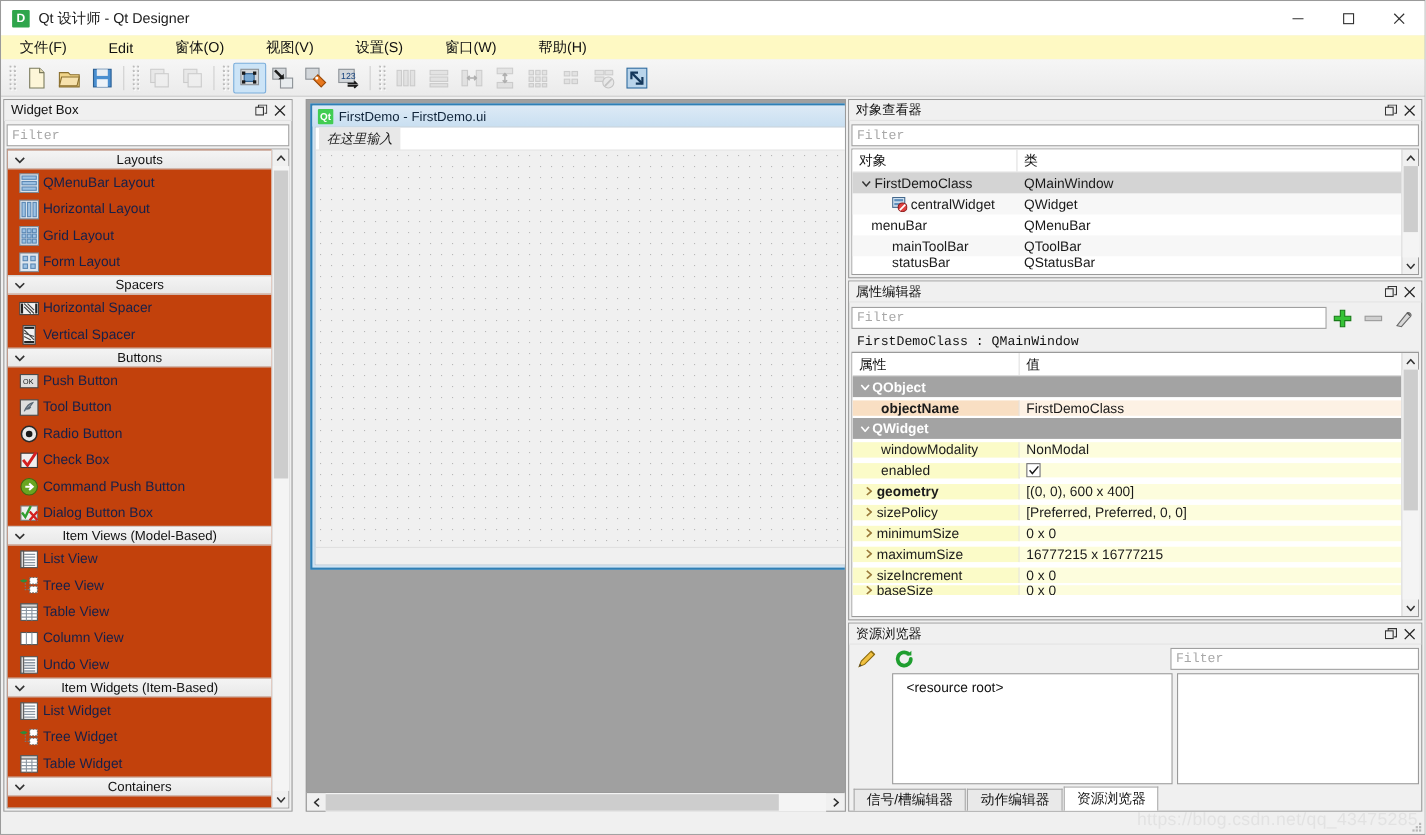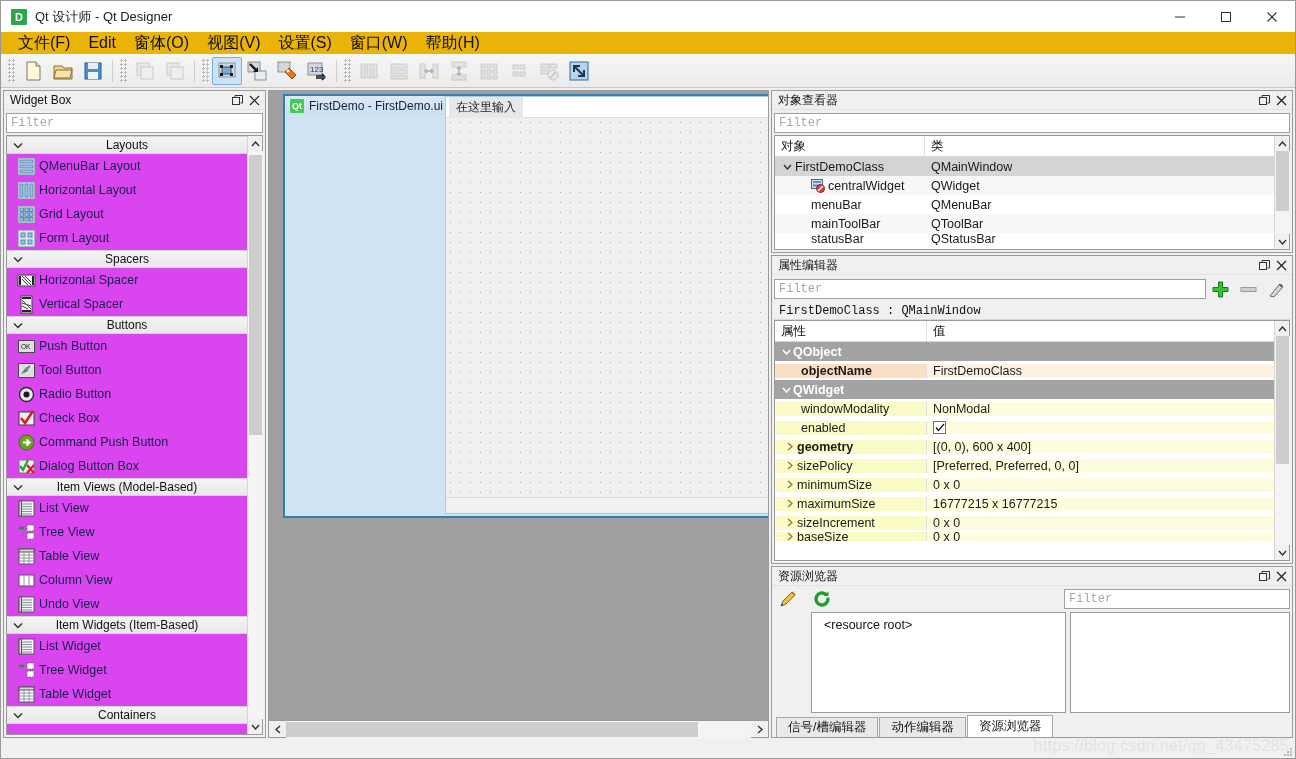--- a/index.html
+++ b/index.html
@@ -44,24 +44,25 @@
   .winbtn {
     width: 46px; height: 31px;
     display: flex; align-items: center; justify-content: center;
     color: #303030;
   }
   .winbtn svg { display: block; }
 
   
   .menubar {
     height: 22px; min-height: 22px;
-    background: #eab308;
+    background: #fef9c3;
     display: flex; align-items: center;
     padding-left: 8px;
-    font-size: 16px;
+    font-size: 13px;
+    gap: 20px;
   }
   .menu-item { padding: 2px 9px; color: #111; white-space: nowrap; }
 
   
   .toolbar {
     height: 34px; min-height: 34px;
     background: linear-gradient(to bottom, #f6f6f6, #ebebeb);
     border-bottom: 1px solid #c6c6c6;
     display: flex; align-items: center;
     padding-left: 4px;
@@ -118,24 +119,24 @@
     font-family: "Liberation Mono", monospace;
     font-size: 12px;
     color: #a8a8a8;
   }
 
   
   .widgetbox {
     width: 263px; min-width: 263px;
     border: 1px solid #9a9a9a;
     background: #f0f0f0;
-    margin-right: 2px;
+    margin-right: 12px;
   }
   .wb-scrollwrap { flex: 1; display: flex; min-height: 0; border: 1px solid #9a9a9a; background: #fff; margin: 0 2px 2px 2px; }
-  .wb-list { flex: 1; overflow: hidden; background: #d946ef; }
+  .wb-list { flex: 1; overflow: hidden; background: #c2410c; }
   .wb-cat {
     height: 18px;
     background: linear-gradient(to bottom,#f4f4f4,#e8e8e8);
     border-top: 1px solid #d3d3d3;
     border-bottom: 1px solid #d3d3d3;
     display: flex; align-items: center;
     font-size: 12px; color: #111;
     position: relative;
   }
   .wb-cat .chev { width: 22px; display: flex; justify-content: center; align-items: center; }
@@ -161,25 +162,25 @@
   .center {
     flex: 1; min-width: 0;
     display: flex; flex-direction: column;
     background: #a0a0a0;
     border: 1px solid #9a9a9a;
     margin-right: 2px;
     position: relative;
   }
   .mdi-area { flex: 1; position: relative; background: #a0a0a0; overflow: hidden; }
   .form-window {
-    position: absolute; left: 14px; top: 3px;
+    position: absolute; left: 3px; top: 3px;
     width: 501px; height: 424px;
     border: 2px solid #2f7fb5;
     background: #cfe3f3;
-    display: flex; flex-direction: row;
+    display: flex; flex-direction: column;
   }
   .fw-title {
     height: 19px;
     background: linear-gradient(to bottom,#ddeaf6,#c9dff1);
     display: flex; align-items: center;
     padding-left: 5px;
     font-size: 12px; color: #10243a;
   }
   .fw-title .qt-logo {
     width: 14px; height: 14px; margin-right: 5px;
@@ -196,20 +197,21 @@
   }
   .fw-menubar {
     height: 21px; background: #ffffff;
     border-bottom: 1px solid #dcdcdc;
     display: flex; align-items: center; padding-left: 3px;
   }
   .fw-menu-placeholder {
     font-size: 12px; color: #1a1a1a;
     background: #e8e8e8;
     padding: 2px 7px;
+    font-style: italic;
   }
   .fw-canvas {
     flex: 1;
     background-color: #f0f0f0;
     background-image: radial-gradient(circle at 0.5px 0.5px, #a9a9a9 0.7px, transparent 0.8px);
     background-size: 10px 10px;
     background-position: 4px 4px;
     position: relative;
   }
   .fw-statusbar { height: 16px; background: #f0f0f0; border-top: 1px solid #dcdcdc; }
@@ -941,21 +943,21 @@
                       <circle cx="9.5" cy="9.5" r="4" fill="#e04040" stroke="#8c1e1e"></circle>
                       <line x1="7" y1="12" x2="12" y2="7" stroke="#fff" stroke-width="1.6"></line>
                     </svg>
                 </span>
                 <span>centralWidget</span>
               </div>
               <div class="td" style="flex:1;">QWidget</div>
             </div>
 
             <div class="tr">
-              <div class="td" style="width:150px;min-width:150px;padding-left:36px;">
+              <div class="td" style="width:150px;min-width:150px;padding-left:17px;">
                 <span>menuBar</span>
               </div>
               <div class="td" style="flex:1;">QMenuBar</div>
             </div>
 
             <div class="tr oi-row-alt">
               <div class="td" style="width:150px;min-width:150px;padding-left:36px;">
                 <span>mainToolBar</span>
               </div>
               <div class="td" style="flex:1;">QToolBar</div>

